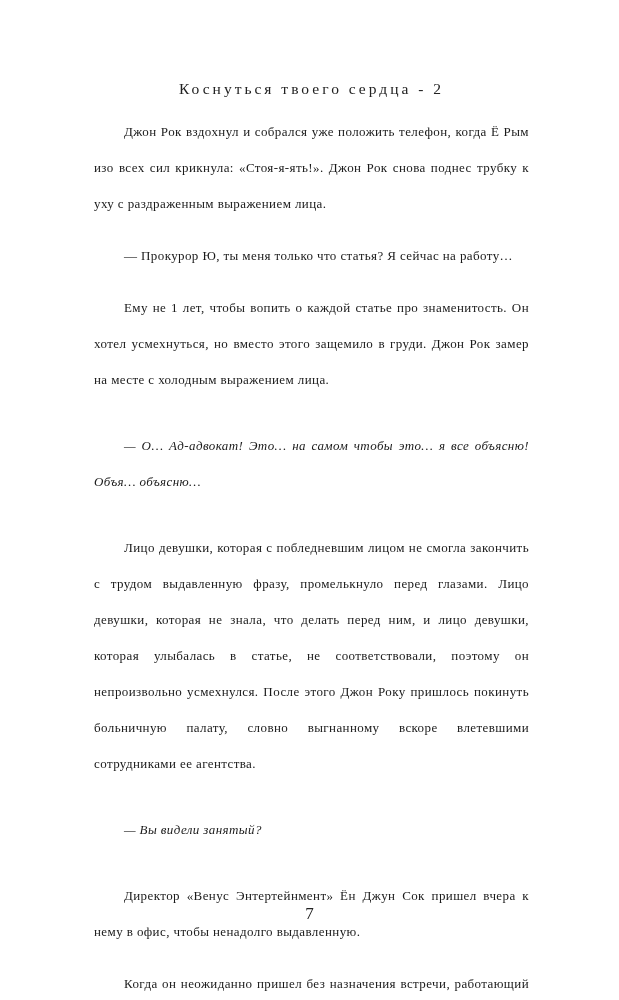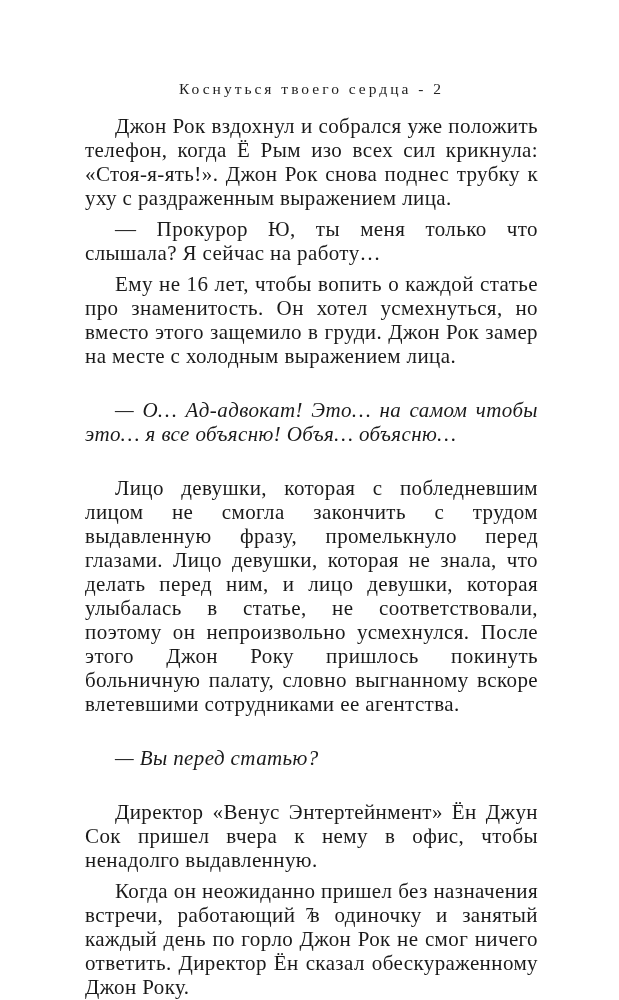--- a/index.html
+++ b/index.html
@@ -23,23 +23,23 @@
     text-align: center;
     font-size: 15.5px;
     letter-spacing: 3px;
     margin-bottom: 16px;
     color: #222;
   }
   .body-text {
     text-align: justify;
   }
   .para {
-    margin: 7px;
-    font-size: 21px;
-    line-height: 24px;
+    margin: 16px;
+    font-size: 13px;
+    line-height: 36px;
     letter-spacing: 0.4px;
     text-indent: 30px;
     text-align: justify;
     hyphens: auto;
     -webkit-hyphens: auto;
   }
   .para.italic {
     font-style: italic;
     margin-top: 30px;
     margin-bottom: 30px;
@@ -57,24 +57,24 @@
 </style>
 </head>
 <body>
 
 <div class="page">
 
   <div class="header">Коснуться твоего сердца - 2</div>
 
   <div class="body-text">
     <p class="para">Джон Рок вздохнул и собрался уже положить телефон, когда Ё Рым изо всех сил крикнула: «Стоя-я-ять!». Джон Рок снова поднес трубку к уху с раздраженным выражением лица.</p>
-    <p class="para">— Прокурор Ю, ты меня только что слышала? Я сейчас на работу…</p>
-    <p class="para">Ему не 16 лет, чтобы вопить о каждой статье про знаменитость. Он хотел усмехнуться, но вместо этого защемило в груди. Джон Рок замер на месте с холодным выражением лица.</p>
+    <p class="para">— Прокурор Ю, ты меня только что статья? Я сейчас на работу…</p>
+    <p class="para">Ему не 1 лет, чтобы вопить о каждой статье про знаменитость. Он хотел усмехнуться, но вместо этого защемило в груди. Джон Рок замер на месте с холодным выражением лица.</p>
     <p class="para italic">— О… Ад-адвокат! Это… на самом чтобы это… я все объясню! Объя… объясню…</p>
     <p class="para">Лицо девушки, которая с побледневшим лицом не смогла закончить с трудом выдавленную фразу, промелькнуло перед глазами. Лицо девушки, которая не знала, что делать перед ним, и лицо девушки, которая улыбалась в статье, не соответствовали, поэтому он непроизвольно усмехнулся. После этого Джон Року пришлось покинуть больничную палату, словно выгнанному вскоре влетевшими сотрудниками ее агентства.</p>
-    <p class="para italic">— Вы перед статью?</p>
+    <p class="para italic">— Вы видели занятый?</p>
     <p class="para">Директор «Венус Энтертейнмент» Ён Джун Сок пришел вчера к нему в офис, чтобы ненадолго выдавленную.</p>
     <p class="para">Когда он неожиданно пришел без назначения встречи, работающий в одиночку и занятый каждый день по горло Джон Рок не смог ничего ответить. Директор Ён сказал обескураженному Джон Року.</p>
   </div>
 
   <div class="footer">7</div>
 
 </div>
 
 </body></html>

